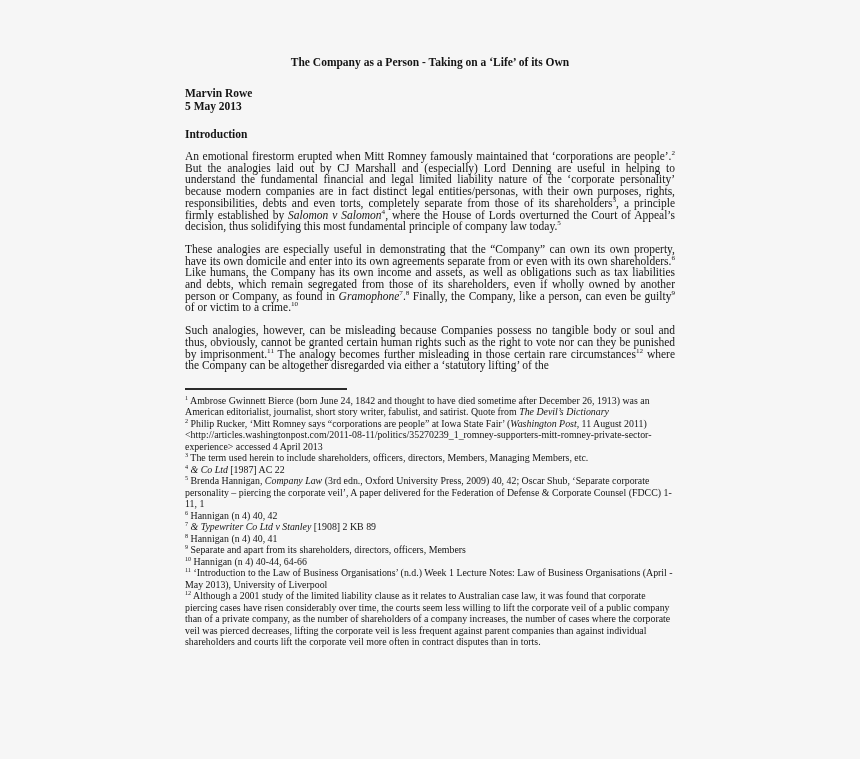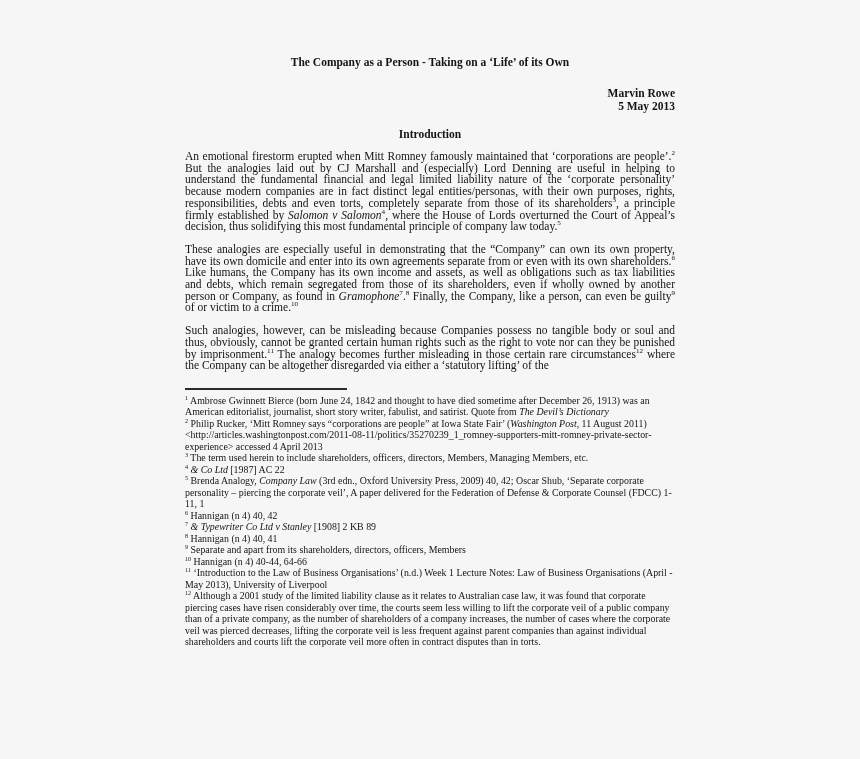--- a/index.html
+++ b/index.html
@@ -5,23 +5,23 @@
   * { margin:0; padding:0; box-sizing:border-box; }
   html, body { width:860px; height:759px; }
   body {
     background:#f6f6f6;
     color:#141414;
     font-family:"Liberation Serif", serif;
     overflow:hidden;
   }
   .page { width:490px; margin:0 auto; padding-top:56px; font-size:11.5px; }
   .doc-title { text-align:center; font-weight:bold; line-height:13px; }
-  .byline { margin-top:18px; text-align:right; font-weight:bold; line-height:12.5px; }
+  .byline { margin-top:18px; text-align:left; font-weight:bold; line-height:12.5px; }
   .epigraph { margin-top:13px; text-align:center; font-style:italic; line-height:12px; }
-  .heading { margin-top:16px; text-align:center; font-weight:bold; line-height:12px; }
+  .heading { margin-top:16px; font-weight:bold; line-height:12px; }
   .body-para { margin-top:11px; text-align:justify; line-height:11.7px; }
   sup { font-size:0.62em; line-height:0; vertical-align:super; }
   .it { font-style:italic; }
   .footnote-sep { margin-top:16px; width:162px; height:0; border-top:2px solid #2b2b2b; }
   .footnotes { margin-top:5px; font-size:9.9px; line-height:11.5px; }
   .footnote { text-align:left; }
 </style>
 </head>
 <body>
 
@@ -44,21 +44,21 @@
 
   <p class="body-para"><span>Such analogies, however, can be misleading because Companies possess no tangible body or soul and thus, obviously, cannot be granted certain human rights such as the right to vote nor can they be punished by imprisonment.</span><sup>11</sup><span> The analogy becomes further misleading in those certain rare circumstances</span><sup>12</sup><span> where the Company can be altogether disregarded via either a ‘statutory lifting’ of the</span></p>
 
   <div class="footnote-sep"></div>
 
   <div class="footnotes">
       <div class="footnote"><sup>1</sup> <span>Ambrose Gwinnett Bierce (born June 24, 1842 and thought to have died sometime after December 26, 1913) was an American editorialist, journalist, short story writer, fabulist, and satirist. Quote from </span><i>The Devil’s Dictionary</i></div>
       <div class="footnote"><sup>2</sup> <span>Philip Rucker, ‘Mitt Romney says “corporations are people” at Iowa State Fair’ (</span><i>Washington Post</i><span>, 11 August 2011) &lt;http://articles.washingtonpost.com/2011-08-11/politics/35270239_1_romney-supporters-mitt-romney-private-sector-experience&gt; accessed 4 April 2013</span></div>
       <div class="footnote"><sup>3</sup> <span>The term used herein to include shareholders, officers, directors, Members, Managing Members, etc.</span></div>
       <div class="footnote"><sup>4</sup> <i>&amp; Co Ltd</i><span> [1987] AC 22</span></div>
-      <div class="footnote"><sup>5</sup> <span>Brenda Analogy, </span><i>Company Law</i><span> (3rd edn., Oxford University Press, 2009) 40, 42; Oscar Shub, ‘Separate corporate personality – piercing the corporate veil’, A paper delivered for the Federation of Defense &amp; Corporate Counsel (FDCC) 1-11, 1</span></div>
+      <div class="footnote"><sup>5</sup> <span>Brenda Hannigan, </span><i>Company Law</i><span> (3rd edn., Oxford University Press, 2009) 40, 42; Oscar Shub, ‘Separate corporate personality – piercing the corporate veil’, A paper delivered for the Federation of Defense &amp; Corporate Counsel (FDCC) 1-11, 1</span></div>
       <div class="footnote"><sup>6</sup> <span>Hannigan (n 4) 40, 42</span></div>
       <div class="footnote"><sup>7</sup> <i>&amp; Typewriter Co Ltd v Stanley</i><span> [1908] 2 KB 89</span></div>
       <div class="footnote"><sup>8</sup> <span>Hannigan (n 4) 40, 41</span></div>
       <div class="footnote"><sup>9</sup> <span>Separate and apart from its shareholders, directors, officers, Members</span></div>
       <div class="footnote"><sup>10</sup> <span>Hannigan (n 4) 40-44, 64-66</span></div>
       <div class="footnote"><sup>11</sup> <span>‘Introduction to the Law of Business Organisations’ (n.d.) Week 1 Lecture Notes: Law of Business Organisations (April - May 2013), University of Liverpool</span></div>
       <div class="footnote"><sup>12</sup> <span>Although a 2001 study of the limited liability clause as it relates to Australian case law, it was found that corporate piercing cases have risen considerably over time, the courts seem less willing to lift the corporate veil of a public company than of a private company, as the number of shareholders of a company increases, the number of cases where the corporate veil was pierced decreases, lifting the corporate veil is less frequent against parent companies than against individual shareholders and courts lift the corporate veil more often in contract disputes than in torts.</span></div>
     </div>
 
 </div>

